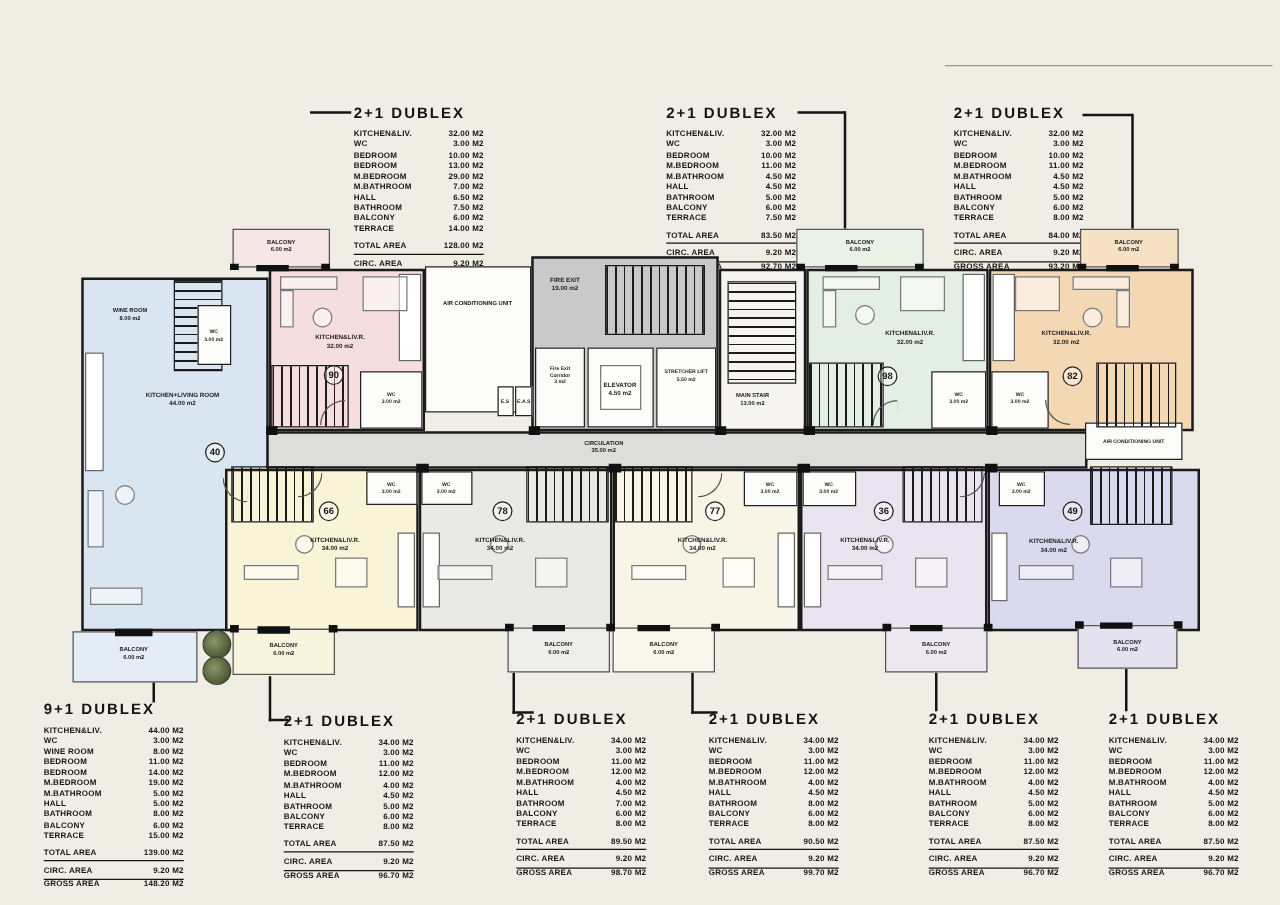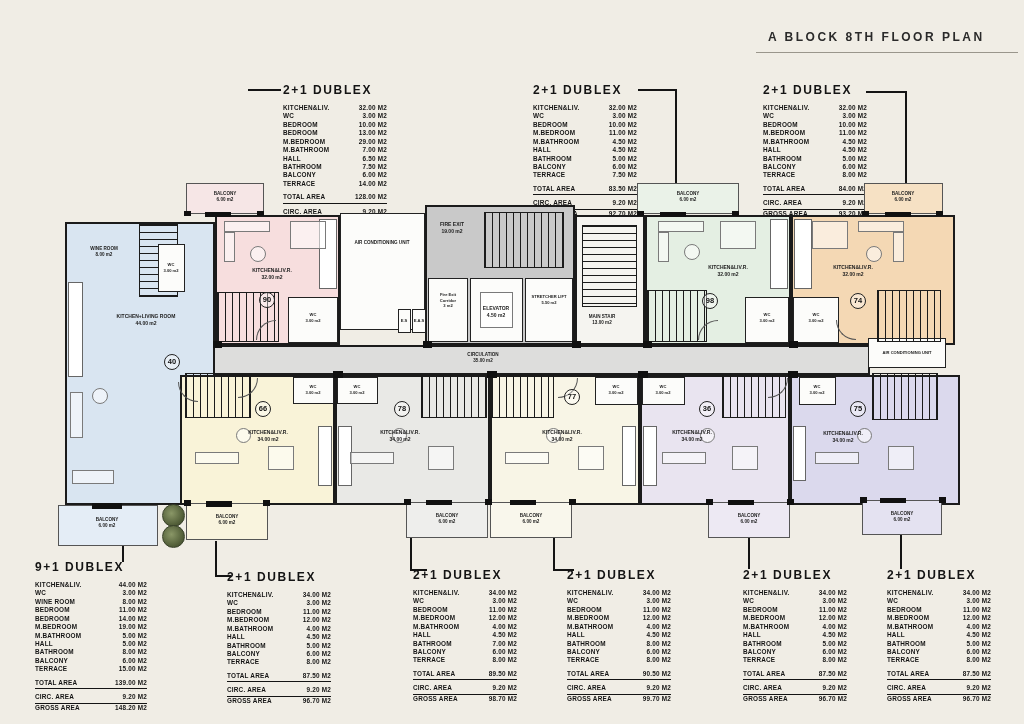--- a/index.html
+++ b/index.html
@@ -38,21 +38,20 @@
   .lab.mid{font-size:4.6px;}
   .num{position:absolute;transform:translate(-50%,-50%);width:14px;height:14px;border:1.3px solid #222;
        border-radius:50%;font:bold 7.5px/14px "Liberation Sans",sans-serif;text-align:center;background:rgba(255,255,255,.4);}
   .tree{position:absolute;border-radius:50%;background:radial-gradient(circle at 40% 40%,#8a9767,#4e5a35 70%,#39422a);border:1px solid #39422a;}
 </style>
 </head>
 <body>
 
 <div id="page">
 
-  <div class="main-title" style="left:768px;top:30px">A BLOCK 8TH FLOOR PLAN</div>
   <div class="title-rule" style="left:756px;top:52px;width:262px;height:1px"></div>
 
   <div class="ln" style="left:248px;top:89px;width:33px;height:1.5px"></div>
   <div class="ln" style="left:638px;top:89px;width:38px;height:1.5px"></div>
   <div class="ln" style="left:675px;top:89px;width:1.5px;height:94px"></div>
   <div class="ln" style="left:866px;top:91px;width:40px;height:1.5px"></div>
   <div class="ln" style="left:905px;top:91px;width:1.5px;height:92px"></div>
   <div class="ln" style="left:122px;top:545px;width:1.5px;height:17px"></div>
   <div class="ln" style="left:215px;top:541px;width:1.5px;height:36px"></div>
   <div class="ln" style="left:215px;top:575px;width:16px;height:1.5px"></div>
@@ -762,21 +761,21 @@
       </div>
 
     <div class="lab mid" style="left:903px;top:197px">
         <span>BALCONY</span>
         <span>6.00 m2</span>
       </div>
     <div class="lab" style="left:853px;top:271px">
         <span>KITCHEN&amp;LIV.R.</span>
         <span>32.00 m2</span>
       </div>
-    <div class="num" style="left:858px;top:301px">74</div>
+    <div class="num" style="left:858px;top:301px">82</div>
     <div class="lab tiny" style="left:816px;top:318px">
         <span>WC</span>
         <span>3.00 m2</span>
       </div>
 
     <div class="num" style="left:263px;top:409px">66</div>
     <div class="lab" style="left:268px;top:436px">
         <span>KITCHEN&amp;LIV.R.</span>
         <span>34.00 m2</span>
       </div>
@@ -796,21 +795,21 @@
       </div>
     <div class="lab tiny" style="left:357px;top:390px">
         <span>WC</span>
         <span>3.00 m2</span>
       </div>
     <div class="lab mid" style="left:447px;top:519px">
         <span>BALCONY</span>
         <span>6.00 m2</span>
       </div>
 
-    <div class="num" style="left:572px;top:397px">77</div>
+    <div class="num" style="left:572px;top:409px">77</div>
     <div class="lab" style="left:562px;top:436px">
         <span>KITCHEN&amp;LIV.R.</span>
         <span>34.00 m2</span>
       </div>
     <div class="lab tiny" style="left:616px;top:390px">
         <span>WC</span>
         <span>3.00 m2</span>
       </div>
     <div class="lab mid" style="left:531px;top:519px">
         <span>BALCONY</span>
@@ -824,21 +823,21 @@
       </div>
     <div class="lab tiny" style="left:663px;top:390px">
         <span>WC</span>
         <span>3.00 m2</span>
       </div>
     <div class="lab mid" style="left:749px;top:519px">
         <span>BALCONY</span>
         <span>6.00 m2</span>
       </div>
 
-    <div class="num" style="left:858px;top:409px">75</div>
+    <div class="num" style="left:858px;top:409px">49</div>
     <div class="lab" style="left:843px;top:437px">
         <span>KITCHEN&amp;LIV.R.</span>
         <span>34.00 m2</span>
       </div>
     <div class="lab tiny" style="left:817px;top:390px">
         <span>WC</span>
         <span>3.00 m2</span>
       </div>
     <div class="lab mid" style="left:902px;top:517px">
         <span>BALCONY</span>

